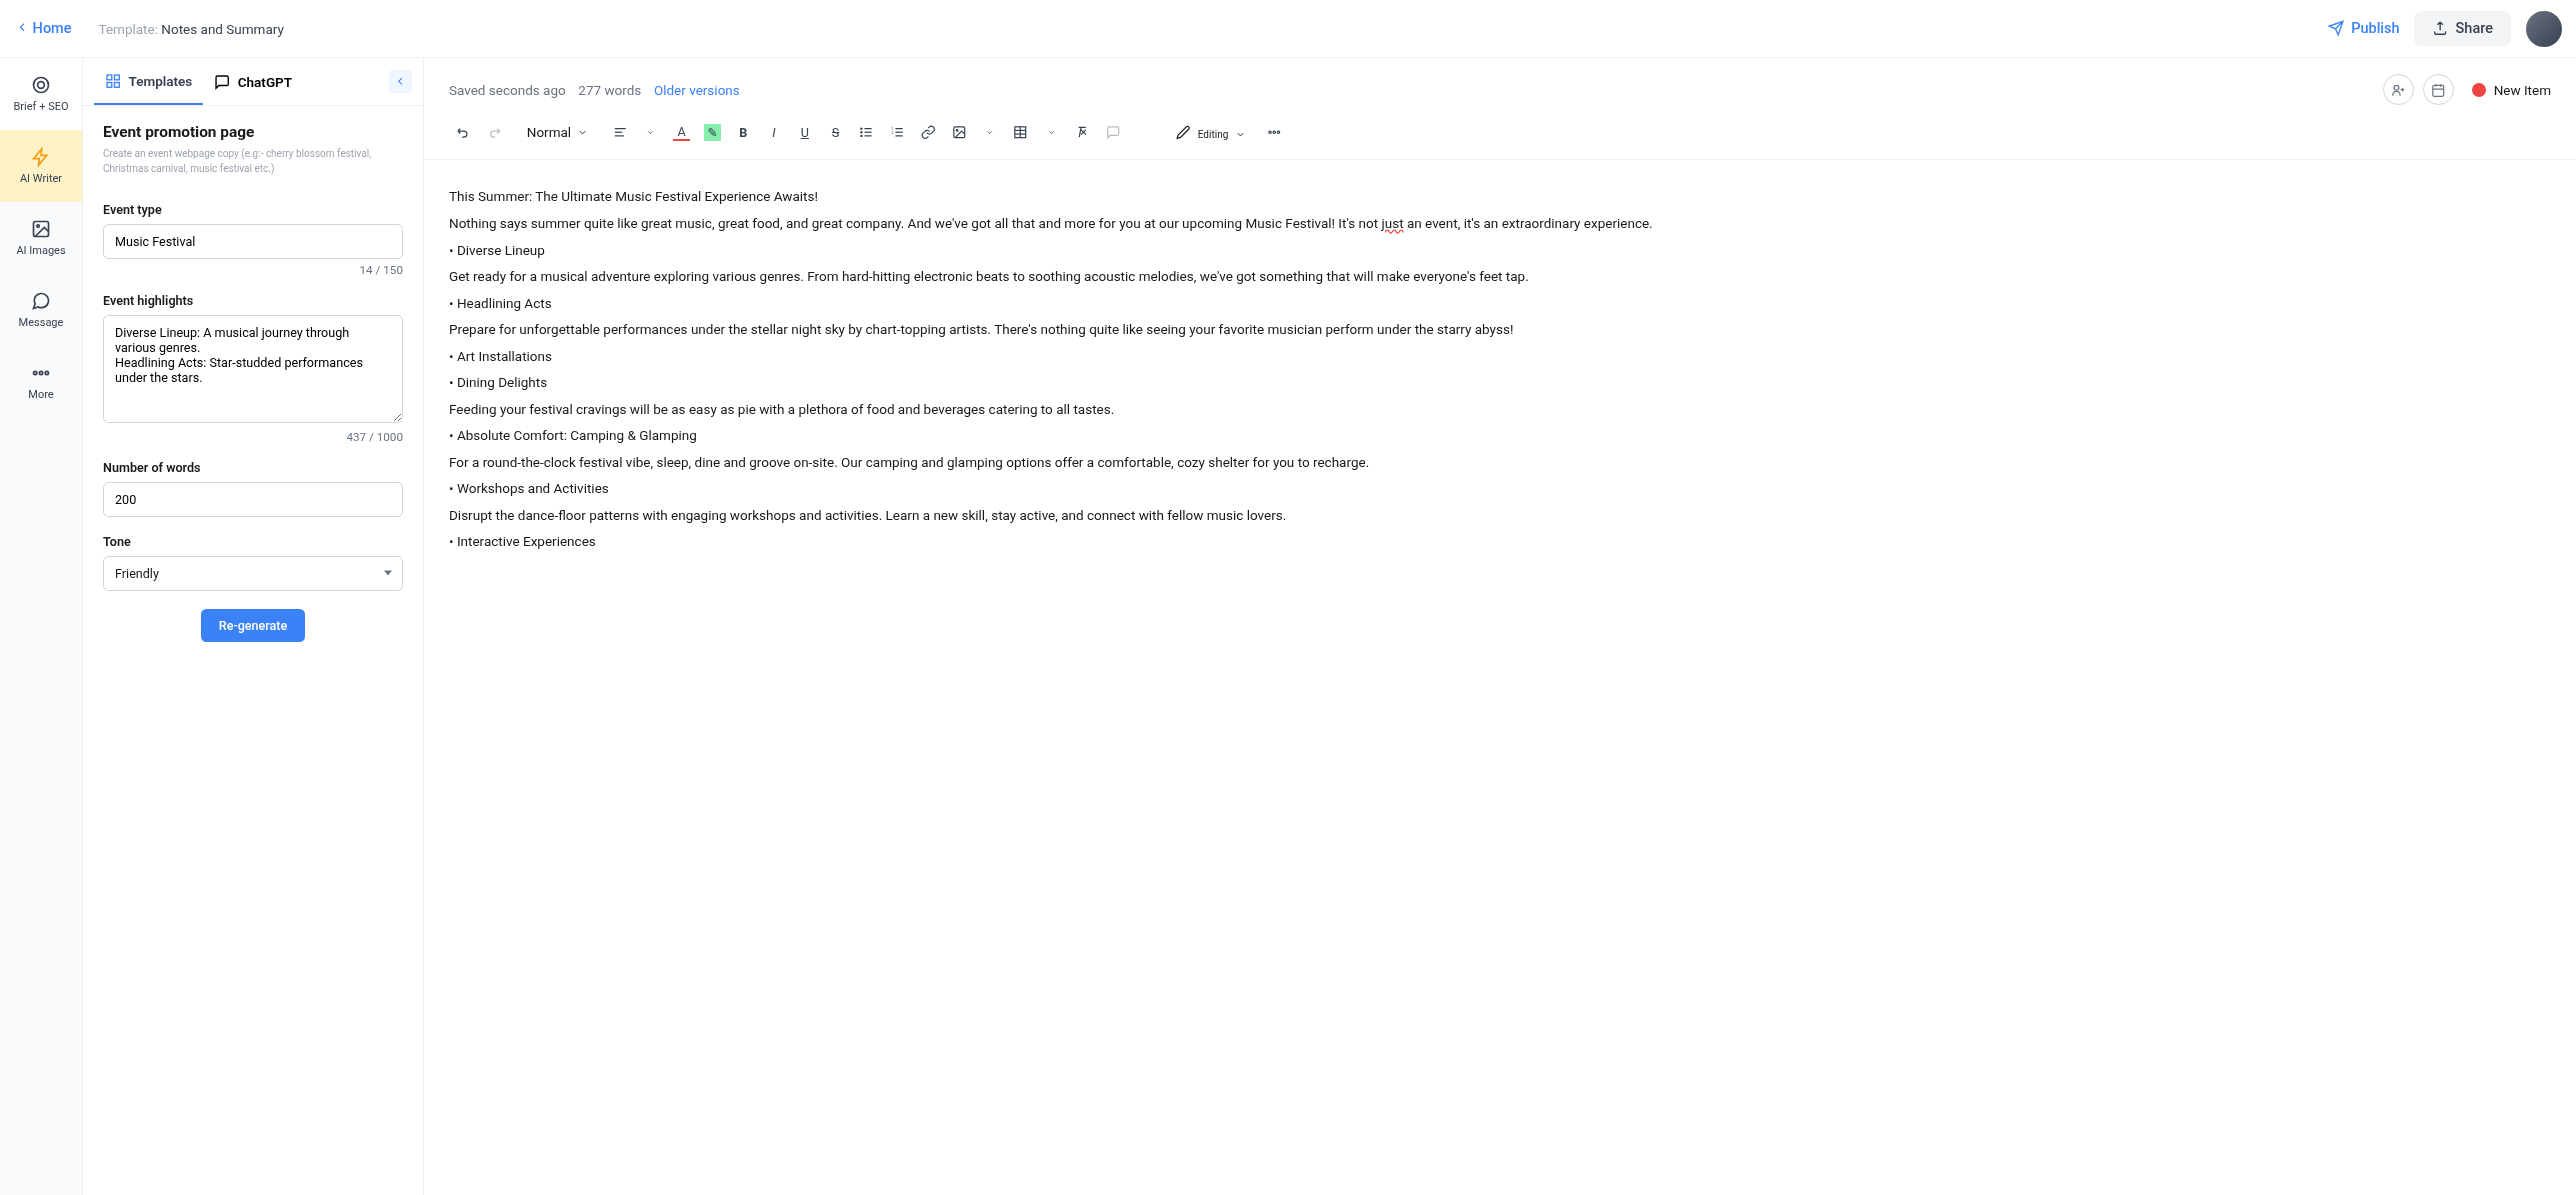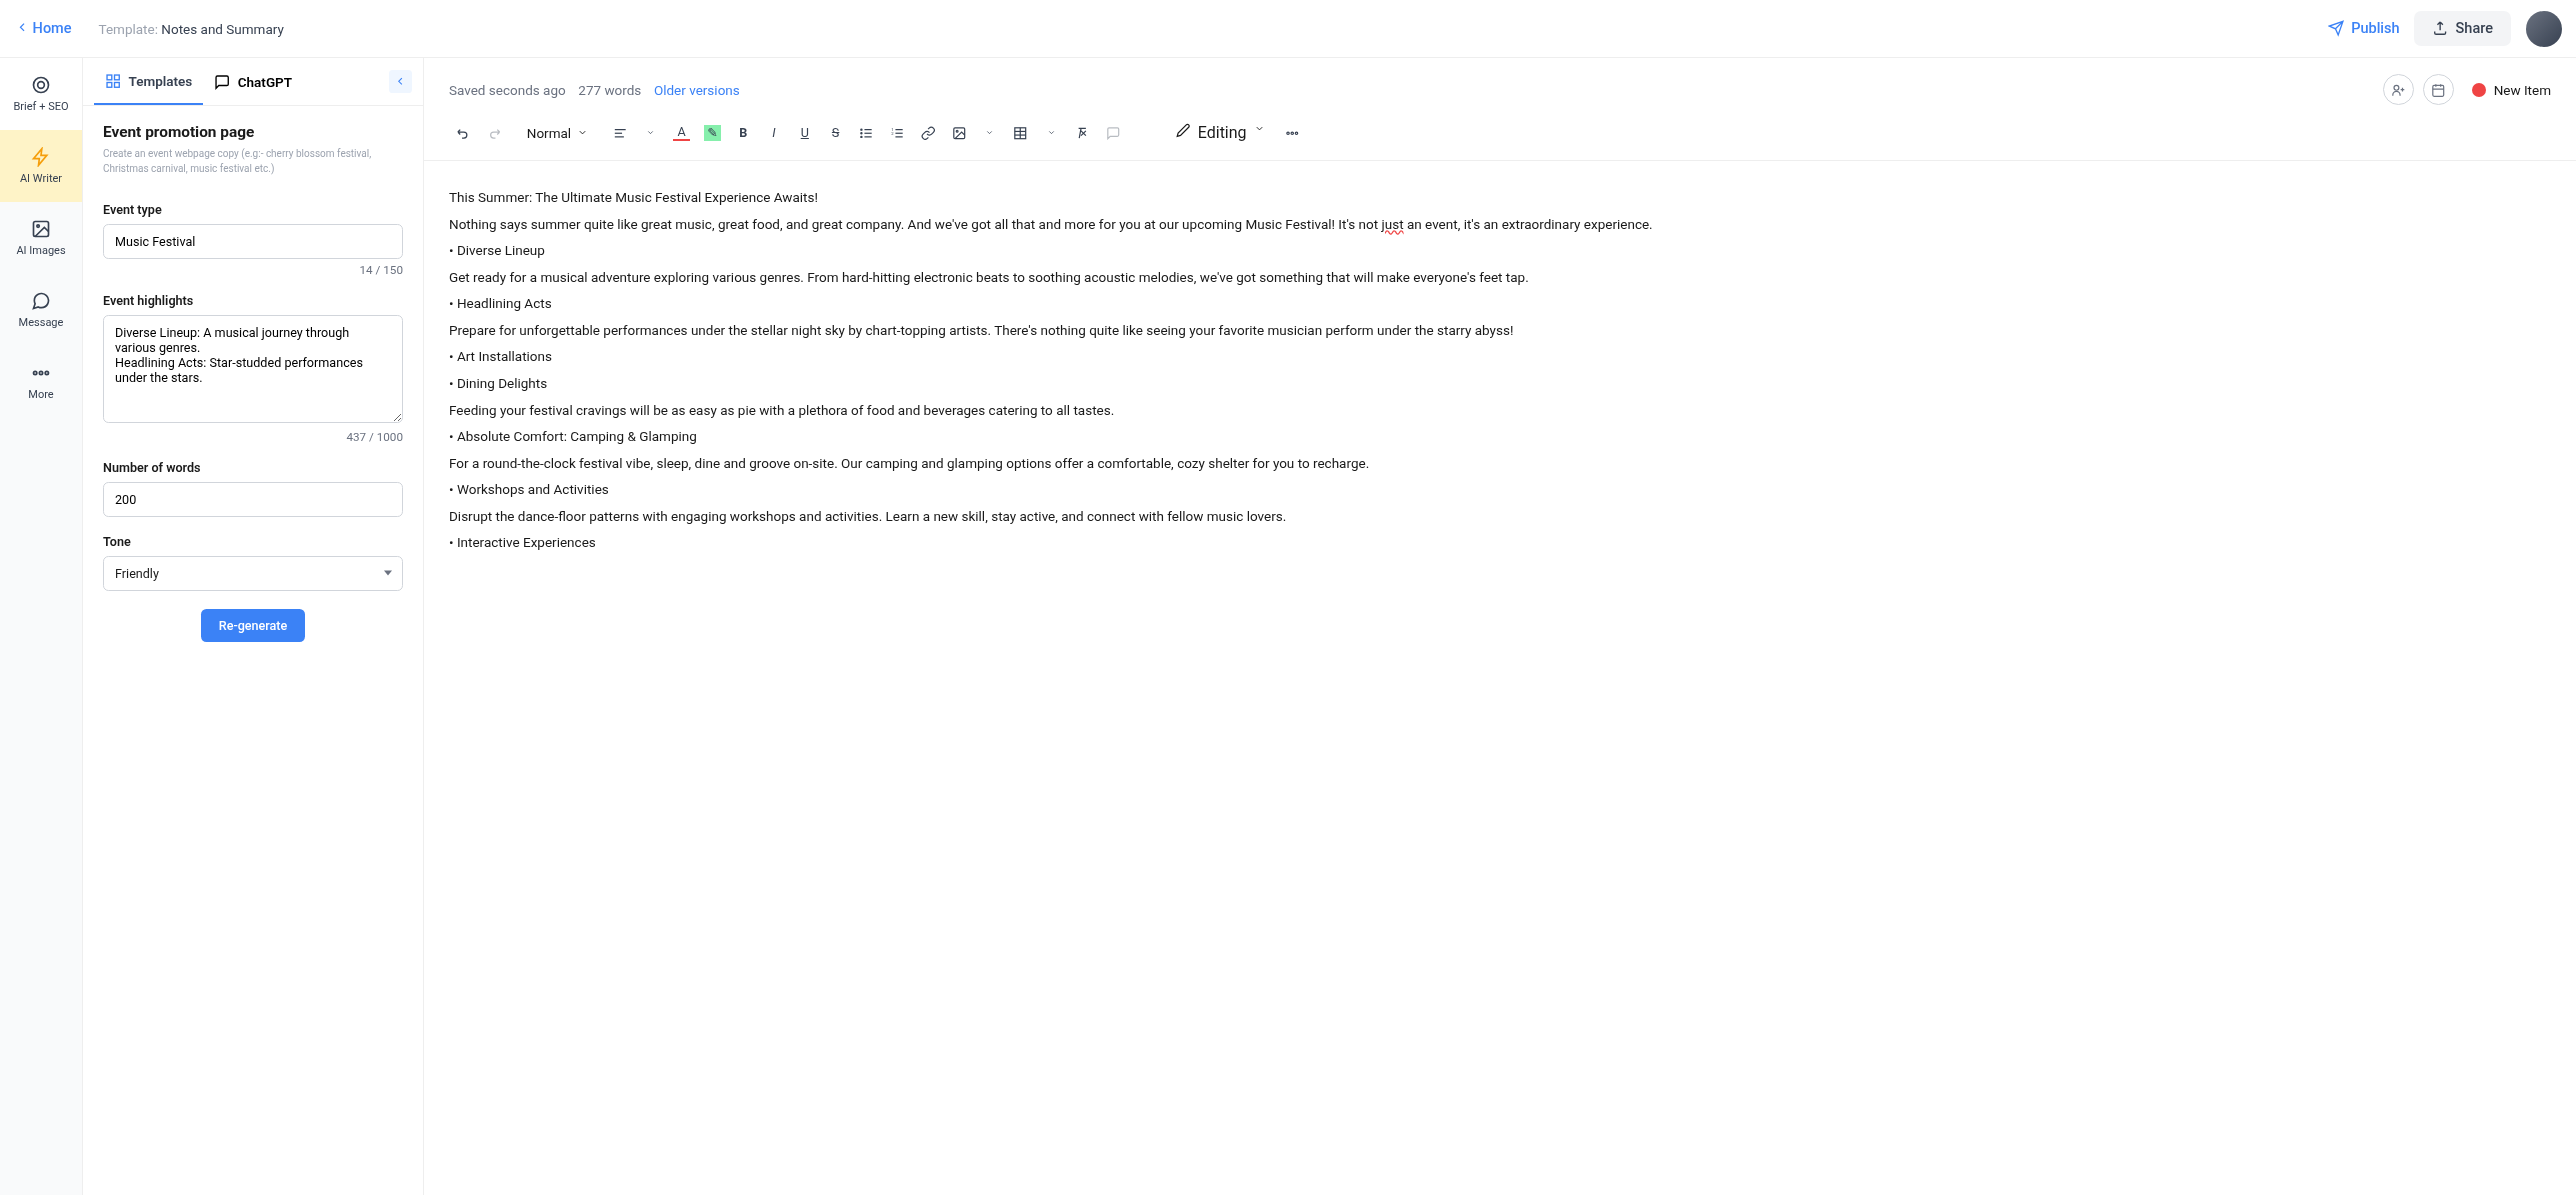--- a/index.html
+++ b/index.html
@@ -41,21 +41,21 @@
 .older { color:#3b82f6; margin-left:12.6px; font-size:13.5px; cursor:pointer; }
 .circle-btn { width:31px; height:31px; border:0.9px solid #d1d5db; border-radius:50%; display:flex; align-items:center; justify-content:center; margin-left:9px; cursor:pointer; color:#6b7280; }
 .new-item { display:flex; align-items:center; gap:7.2px; margin-left:18px; font-size:13.5px; }
 .red-dot { width:14.5px; height:14.5px; background:#ef4444; border-radius:50%; }
 .toolbar { display:flex; align-items:center; gap:1.8px; padding:12.6px 25px; border-bottom:0.9px solid #eee; }
 .tb-btn { width:29px; height:29px; display:flex; align-items:center; justify-content:center; color:#374151; cursor:pointer; border-radius:3.6px; }
 .tb-sel { display:flex; align-items:center; gap:5.4px; padding:3.6px 9px; font-size:13.5px; cursor:pointer; margin:0 7.2px; }
 .tb-sel svg { width:11px; height:11px; }
 .font-color { border-bottom:2.7px solid #ef4444; width:16.3px; text-align:center; }
 .highlight { background:#86efac; width:16.3px; height:16.3px; display:flex; align-items:center; justify-content:center; }
-.editing-sel { display:flex; align-items:flex-start; gap:7.2px; padding:5.4px 11px; font-size:16px; margin-left:36px; cursor:pointer; }
+.editing-sel { display:flex; align-items:flex-end; gap:7.2px; padding:5.4px 11px; font-size:10px; margin-left:36px; cursor:pointer; }
 .content { flex:1; overflow:auto; padding:25px 25px 54px; line-height:1.7; font-size:13.5px; }
 .content p { margin-bottom:3.6px; }
 .just { text-decoration:underline; text-decoration-style:wavy; text-decoration-color:#ef4444; }
 svg { stroke:currentColor; fill:none; stroke-width:2; }
 </style>
 </head>
 <body>
 
 <div class="topbar">
   <div class="home-link">

